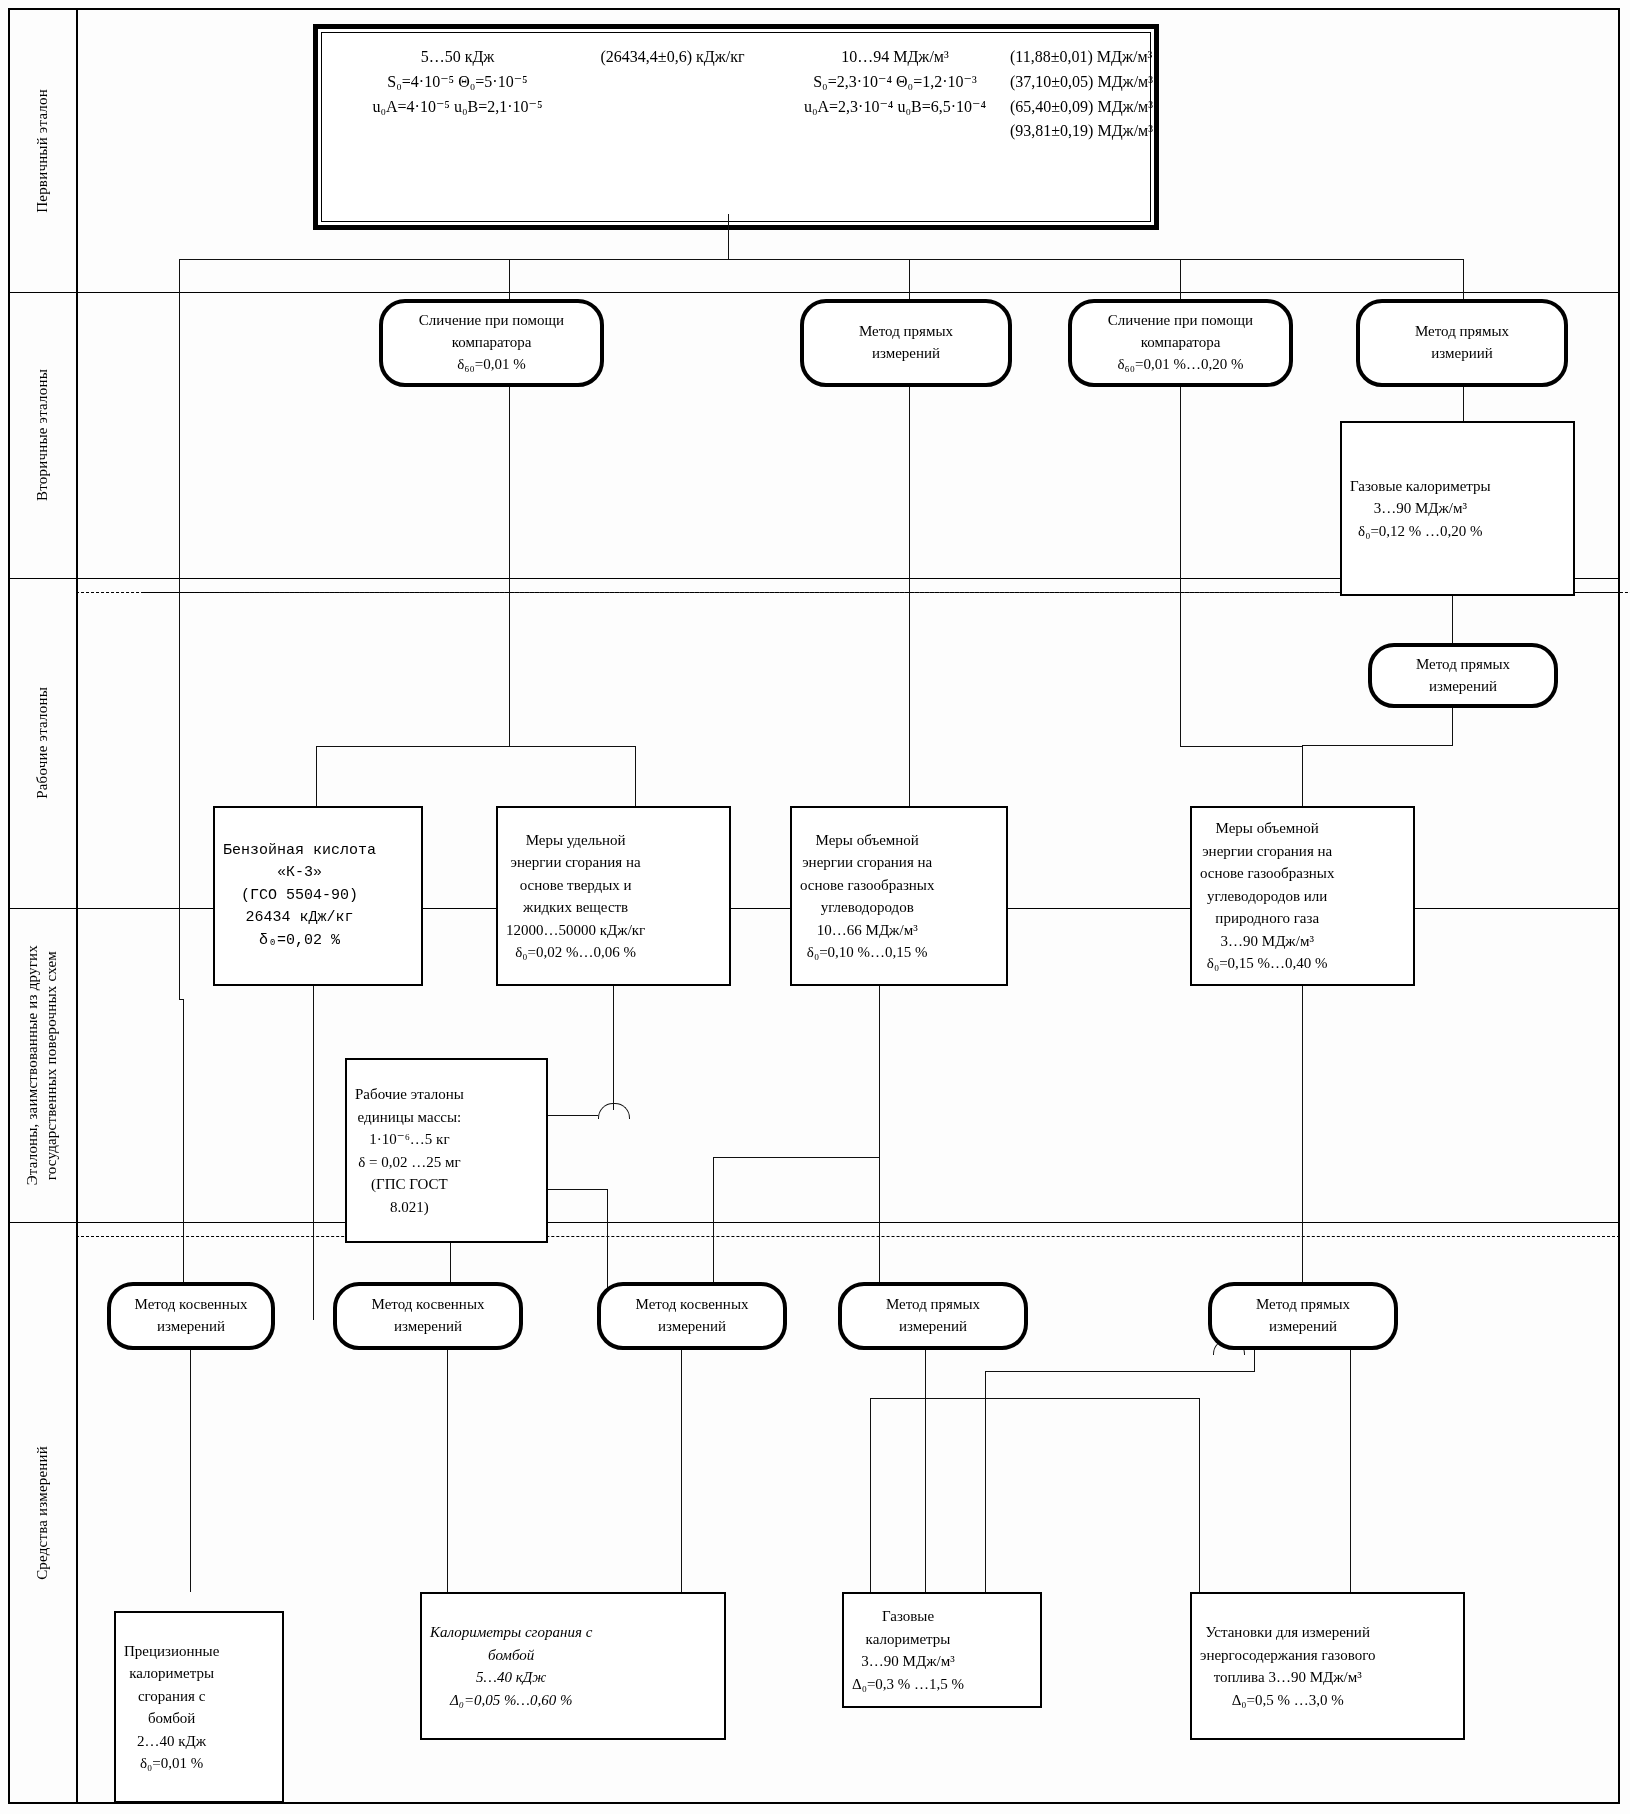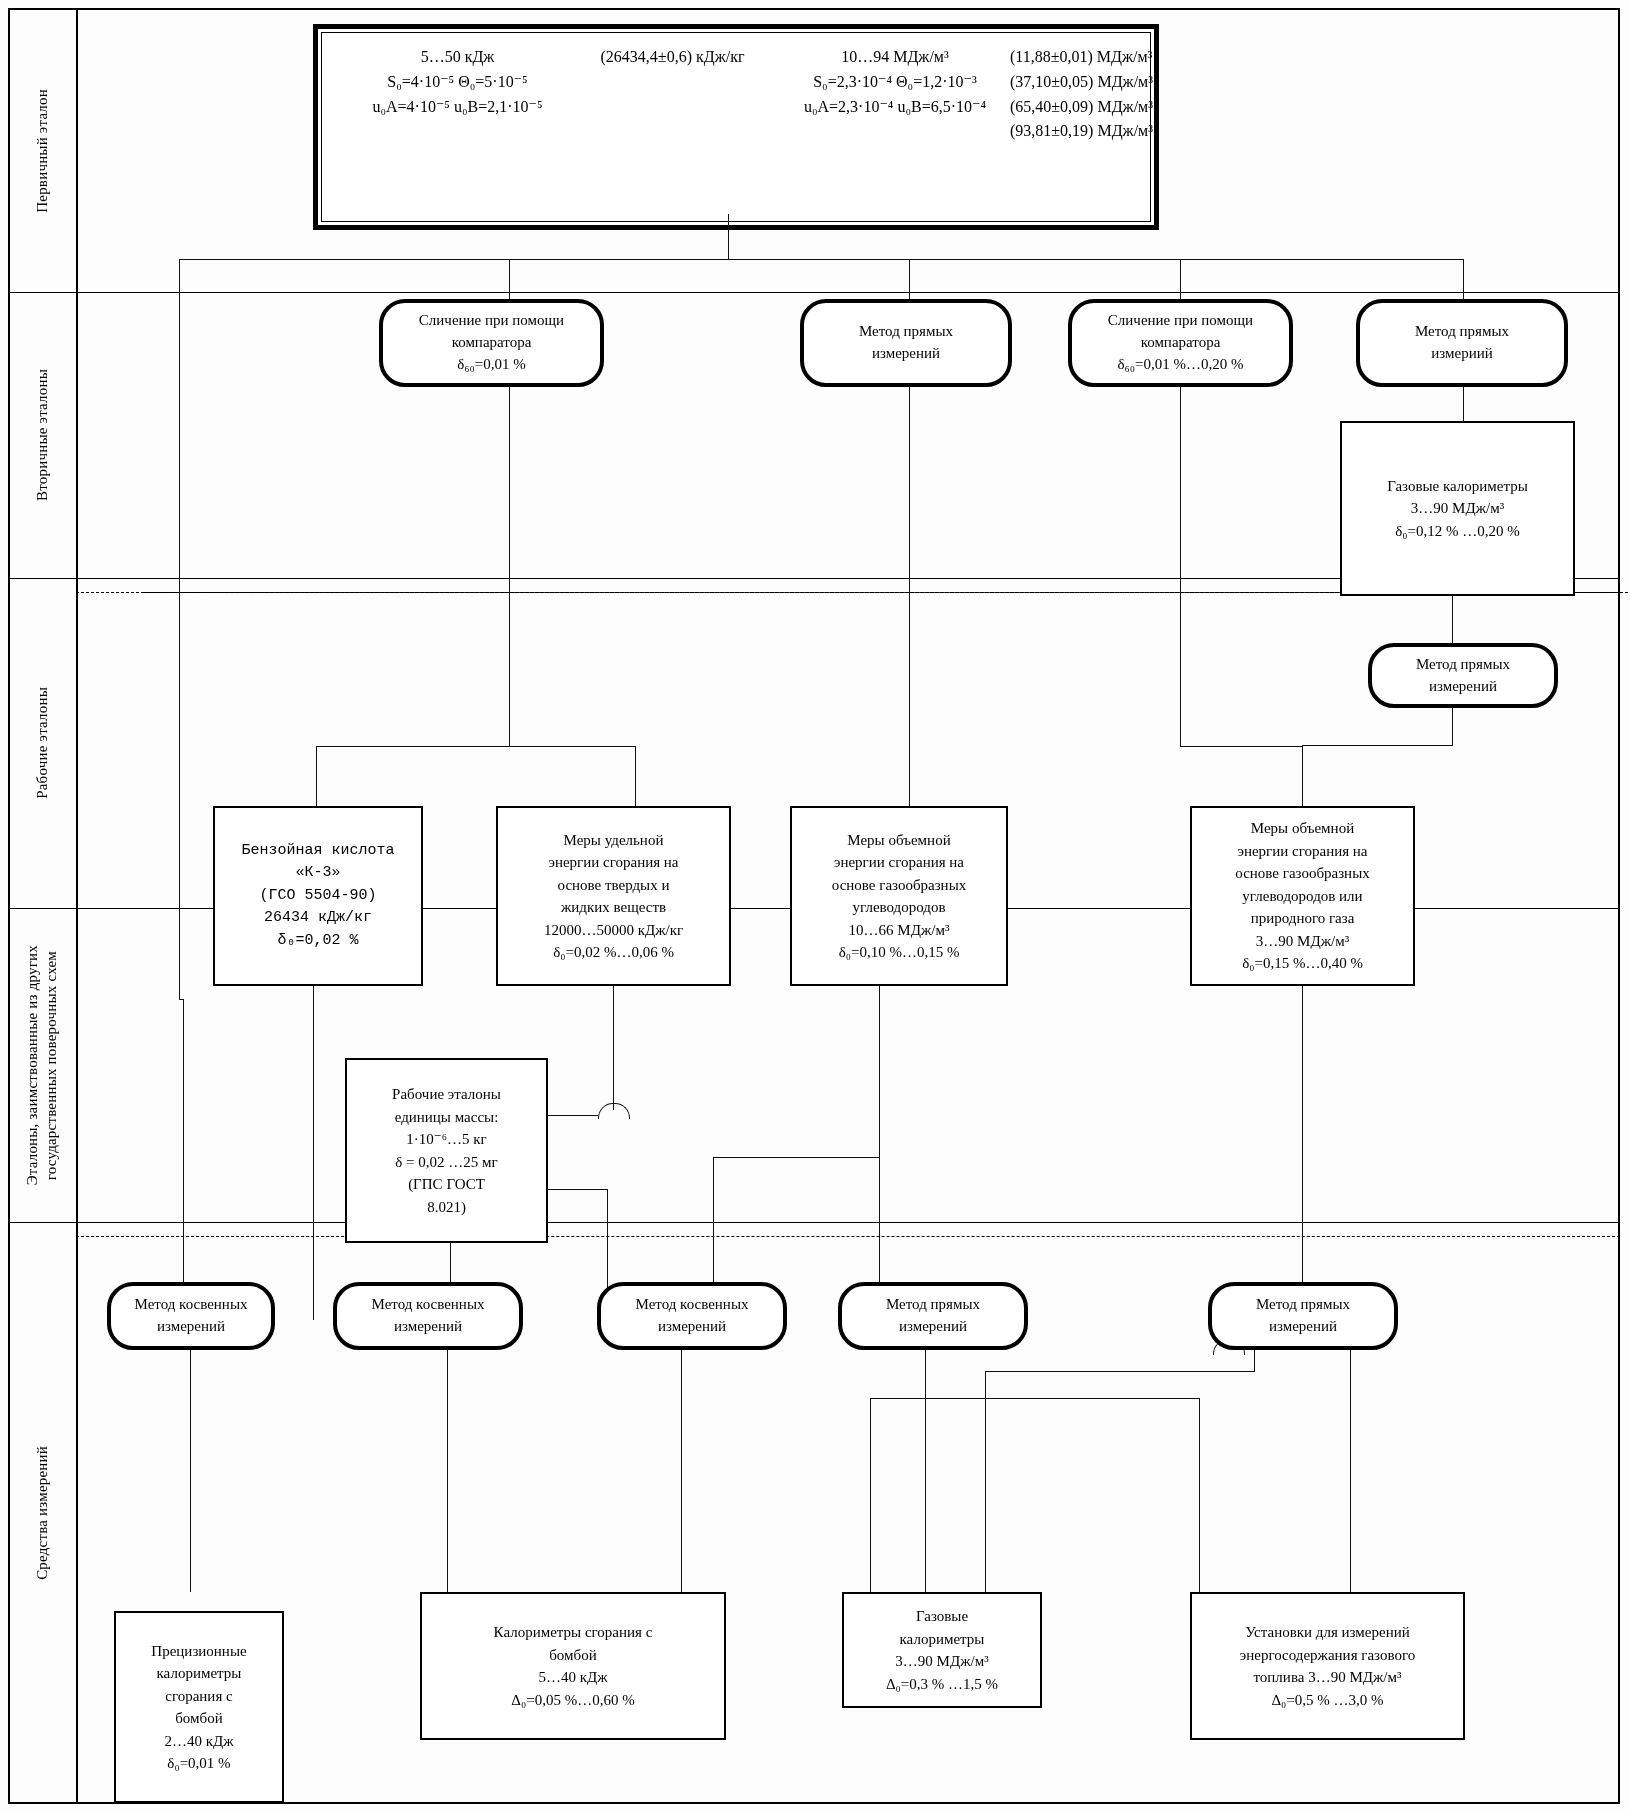--- a/index.html
+++ b/index.html
@@ -123,26 +123,26 @@
     z-index:3;
   }
 
   
   .rect{
     position:absolute;
     border:2px solid #000;
     background:#fff;
     display:flex;
     align-items:center;
-    justify-content:center;
+    justify-content:flex-start;
     text-align:center;
     font-size:15px;
     line-height:1.5;
     box-sizing:border-box;
-    padding:6px 16px;
+    padding:6px 8px;
     z-index:3;
   }
 
   
   .vline{position:absolute;width:0;border-left:1.6px solid #111;z-index:1;}
   .hline{position:absolute;height:0;border-top:1.6px solid #111;z-index:1;}
 
   
   .hop{
     position:absolute;
@@ -423,21 +423,21 @@
     <div>
       <div>Прецизионные</div>
       <div>калориметры</div>
       <div>сгорания с</div>
       <div>бомбой</div>
       <div>2…40 кДж</div>
       <div>δ₀=0,01 %</div>
     </div>
   </div>
 
-  <div class="rect" style="left:420px; top:1592px; width:306px; height:148px;">
+  <div class="rect" style="left:420px; top:1592px; width:306px; height:148px;font-style:italic;">
     <div>
       <div>Калориметры сгорания с</div>
       <div>бомбой</div>
       <div>5…40 кДж</div>
       <div>Δ₀=0,05 %…0,60 %</div>
     </div>
   </div>
 
   <div class="rect" style="left:842px; top:1592px; width:200px; height:116px;">
     <div>

